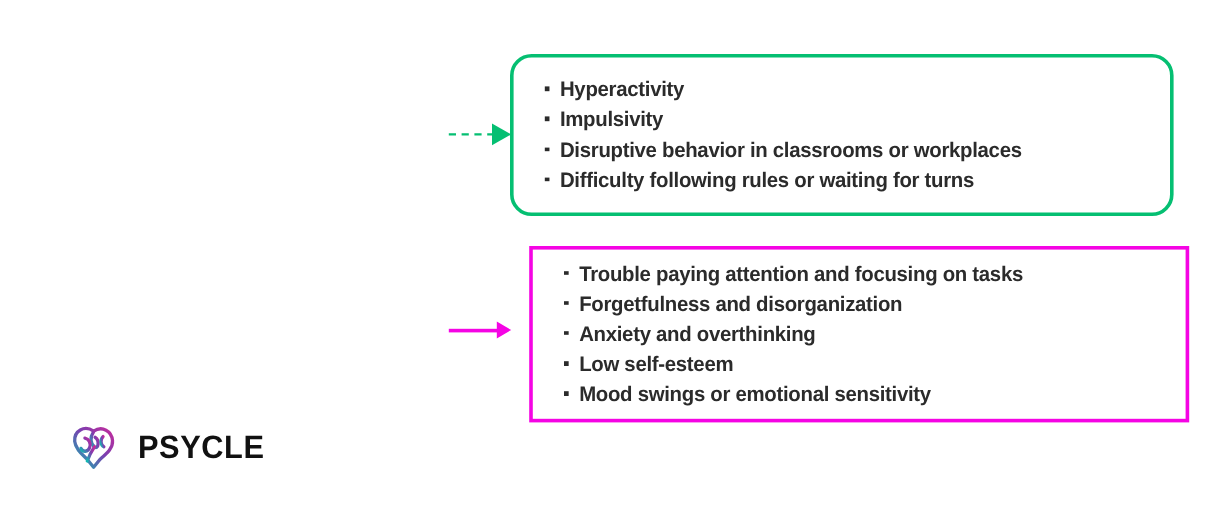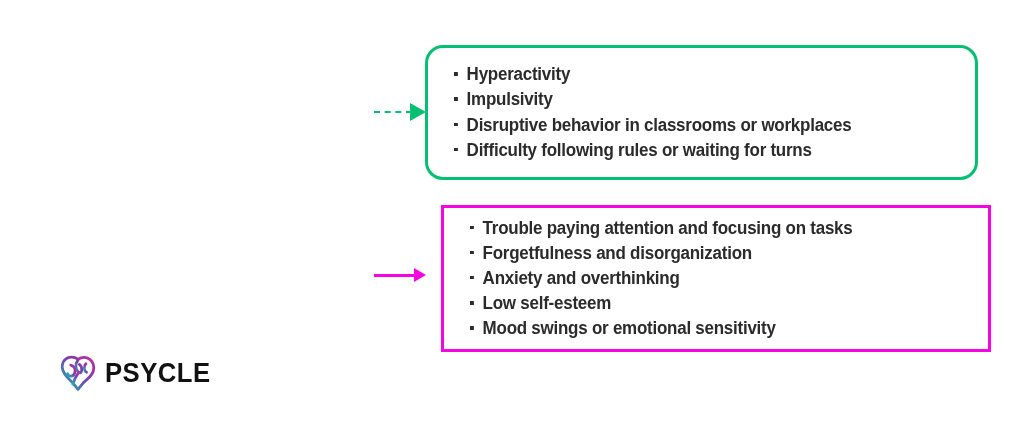--- a/index.html
+++ b/index.html
@@ -81,21 +81,21 @@
     width:44px;border-top:3px solid #f504e4;top:-1.5px;
   }
   #conn-magenta .head{
     right:0;margin-top:-7px;
     border-top:7px solid transparent;
     border-bottom:7px solid transparent;
     border-left:12px solid #f504e4;
   }
 
   
-  #logo{position:absolute;left:57px;top:352px;display:flex;align-items:center;gap:6px;}
+  #logo{position:absolute;left:57px;top:352px;display:flex;align-items:center;gap:16px;}
   #logo .mark{width:42px;height:42px;display:block;}
   #logo .word{
     color:#111111;
     font-size:27px;
     font-weight:bold;
     letter-spacing:0.5px;
     transform:scaleX(.95);
     transform-origin:left center;
     line-height:1;
   }

